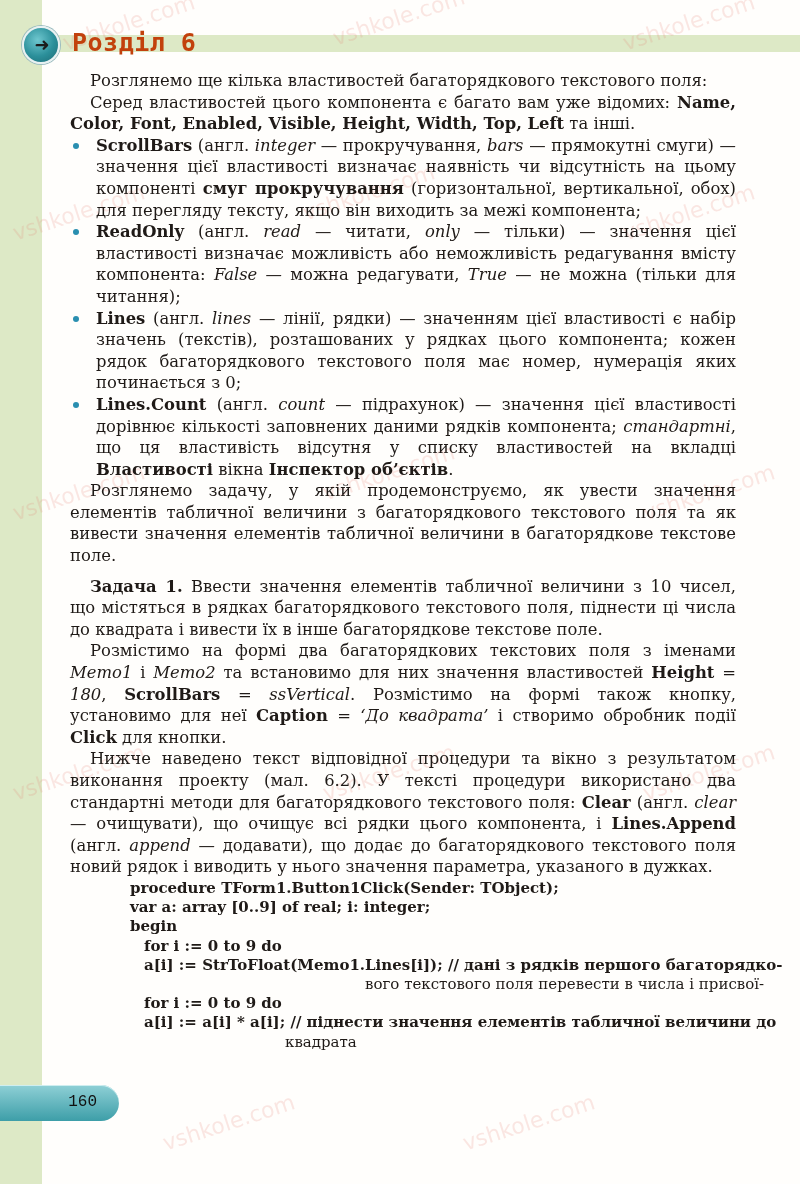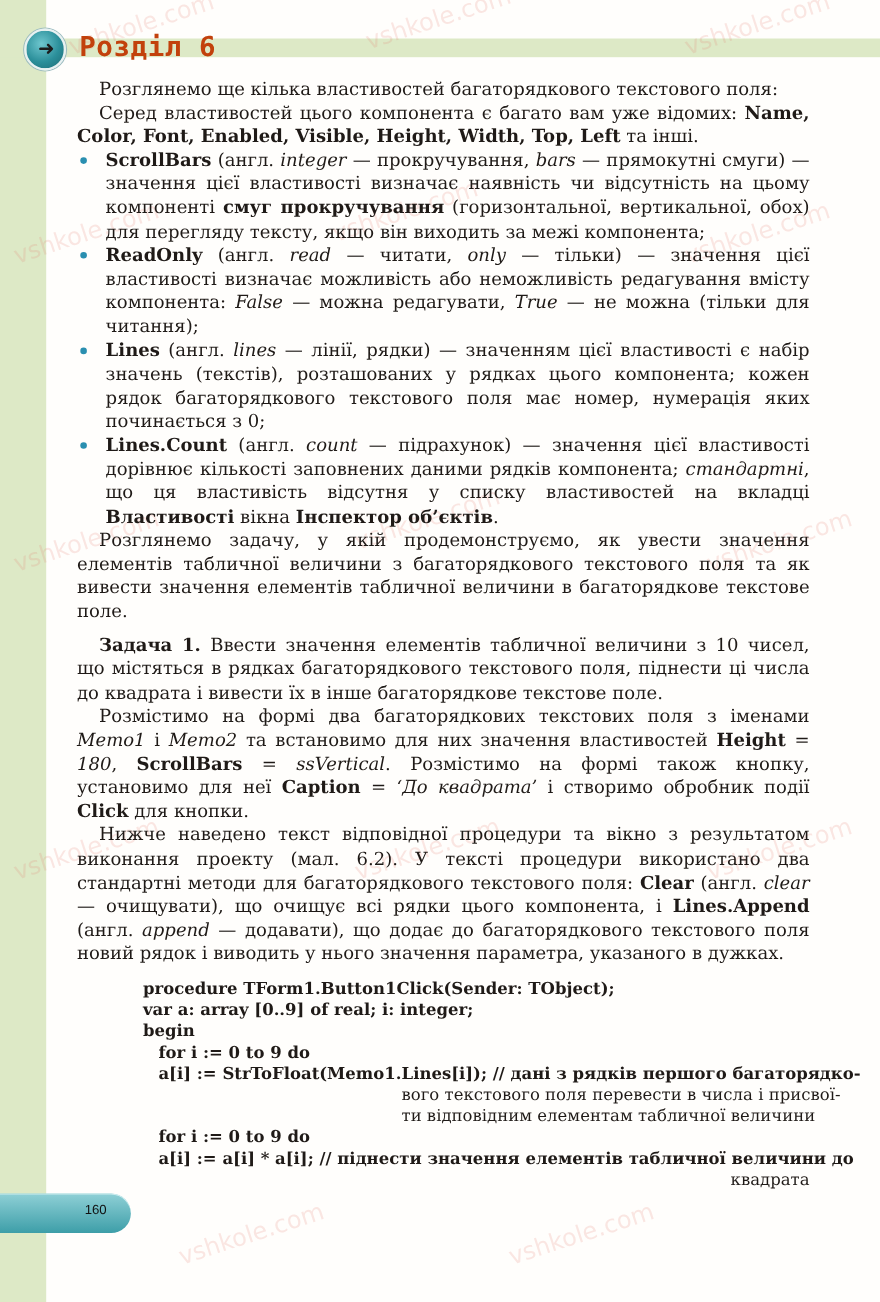--- a/index.html
+++ b/index.html
@@ -9,29 +9,29 @@
   .header-icon { position:absolute; left:22px; top:26px; width:34px; height:34px; border-radius:50%; background:radial-gradient(circle at 40% 35%, #6fc7cf 0%, #2b8f9a 55%, #1c6a74 100%); border:2px solid #e8f1f2; box-shadow:0 0 0 1px #9cbcc0; display:flex; align-items:center; justify-content:center; }
   .header-icon span { color:#1c1c1c; font-size:18px; font-family:"DejaVu Sans",sans-serif; line-height:1; margin-left:2px; }
   .header-title { position:absolute; left:72px; top:28px; font-family:"DejaVu Sans Mono","Liberation Mono",monospace; font-size:25px; font-weight:bold; color:#c2410c; letter-spacing:0.5px; }
   .content { position:absolute; left:70px; top:70px; width:666px; font-size:16.4px; line-height:21.6px; }
   .p { text-align:justify; text-indent:20px; margin:0; }
   .bullets { margin:0; padding:0; list-style:none; }
   .bullets li { position:relative; padding-left:26px; text-align:justify; }
   .bullet-dot { position:absolute; left:3px; top:8px; width:6px; height:6px; border-radius:50%; background:#2a8fb0; }
   b { font-weight:bold; }
   .gap { height:9px; }
-  .code { margin-left:60px; margin-top:12px; font-size:15px; line-height:19.2px; }
+  .code { margin-left:60px; margin-top:1px; font-size:15px; line-height:19.2px; }
   .code .ln { white-space:nowrap; }
   .code .ind { padding-left:14px; }
   .code b { font-weight:bold; }
   .cmt { font-weight:bold; }
   .cmt-cont { padding-left:235px; }
-  .cmt-cont2 { padding-left:155px;text-align:right; }
+  .cmt-cont2 { padding-left:155px; }
   .page-num { position:absolute; left:0; top:1085px; width:119px; height:36px; background:linear-gradient(#8fd0d6,#3d9ea8); border-radius:0 18px 18px 0; box-shadow:inset 0 1px 0 #cfeef0; }
-  .page-num span { position:absolute; right:22px; top:8px; font-family:Liberation Sans, sans-serif; font-size:12px; color:#111;text-align:center; }
+  .page-num span { position:absolute; right:22px; top:8px; font-family:Liberation Mono, monospace; font-size:16px; color:#111;text-align:center; }
   .watermark { position:absolute; font-family:"DejaVu Sans",sans-serif; font-size:22px; color:rgba(230,120,110,0.18); transform:rotate(-18deg); pointer-events:none; white-space:nowrap; }
 </style>
 </head>
 <body>
 
 <div class="side-strip"></div>
 <div class="header-band"></div>
 
 <div class="watermark" style="left:60px;top:10px;">vshkole.com</div>
 <div class="watermark" style="left:330px;top:5px;">vshkole.com</div>
@@ -82,21 +82,20 @@
   <p class="p"><span>Розмістимо на формі два багаторядкових текстових поля з іменами </span><i>Memo1</i><span> і </span><i>Memo2</i><span> та встановимо для них значення властивостей </span><b>Height</b><span> = </span><i>180</i><span>, </span><b>ScrollBars</b><span> = </span><i>ssVertical</i><span>. Розмістимо на формі також кнопку, установимо для неї </span><b>Caption</b><span> = </span><i>‘До квадрата’</i><span> і створимо обробник події </span><b>Click</b><span> для кнопки.</span></p>
   <p class="p"><span>Нижче наведено текст відповідної процедури та вікно з результатом виконання проекту (мал. 6.2). У тексті процедури використано два стандартні методи для багаторядкового текстового поля: </span><b>Clear</b><span> (англ. </span><i>clear</i><span> — очищувати), що очищує всі рядки цього компонента, і </span><b>Lines.Append</b><span> (англ. </span><i>append</i><span> — додавати), що додає до багаторядкового текстового поля новий рядок і виводить у нього значення параметра, указаного в дужках.</span></p>
 
   <div class="code">
     <div class="ln"><b>procedure TForm1.Button1Click(Sender: TObject);</b></div>
     <div class="ln"><b>var a: array [0..9] of real; i: integer;</b></div>
     <div class="ln"><b>begin</b></div>
     <div class="ln ind"><b>for i := 0 to 9 do</b></div>
     <div class="ln ind"><b>a[i] := StrToFloat(Memo1.Lines[i]);</b><span class="cmt"> // дані з рядків першого багаторядко-</span></div>
     <div class="ln cmt-cont">вого текстового поля перевести в числа і присвої-</div>
-    <div class="ln cmt-cont">ти відповідним елементам табличної величини</div>
     <div class="ln ind"><b>for i := 0 to 9 do</b></div>
     <div class="ln ind"><b>a[i] := a[i] * a[i];</b><span class="cmt"> // піднести значення елементів табличної величини до</span></div>
     <div class="ln cmt-cont2">квадрата</div>
   </div>
 </div>
 
 <div class="page-num">
     <span>160</span>
   </div>
 

